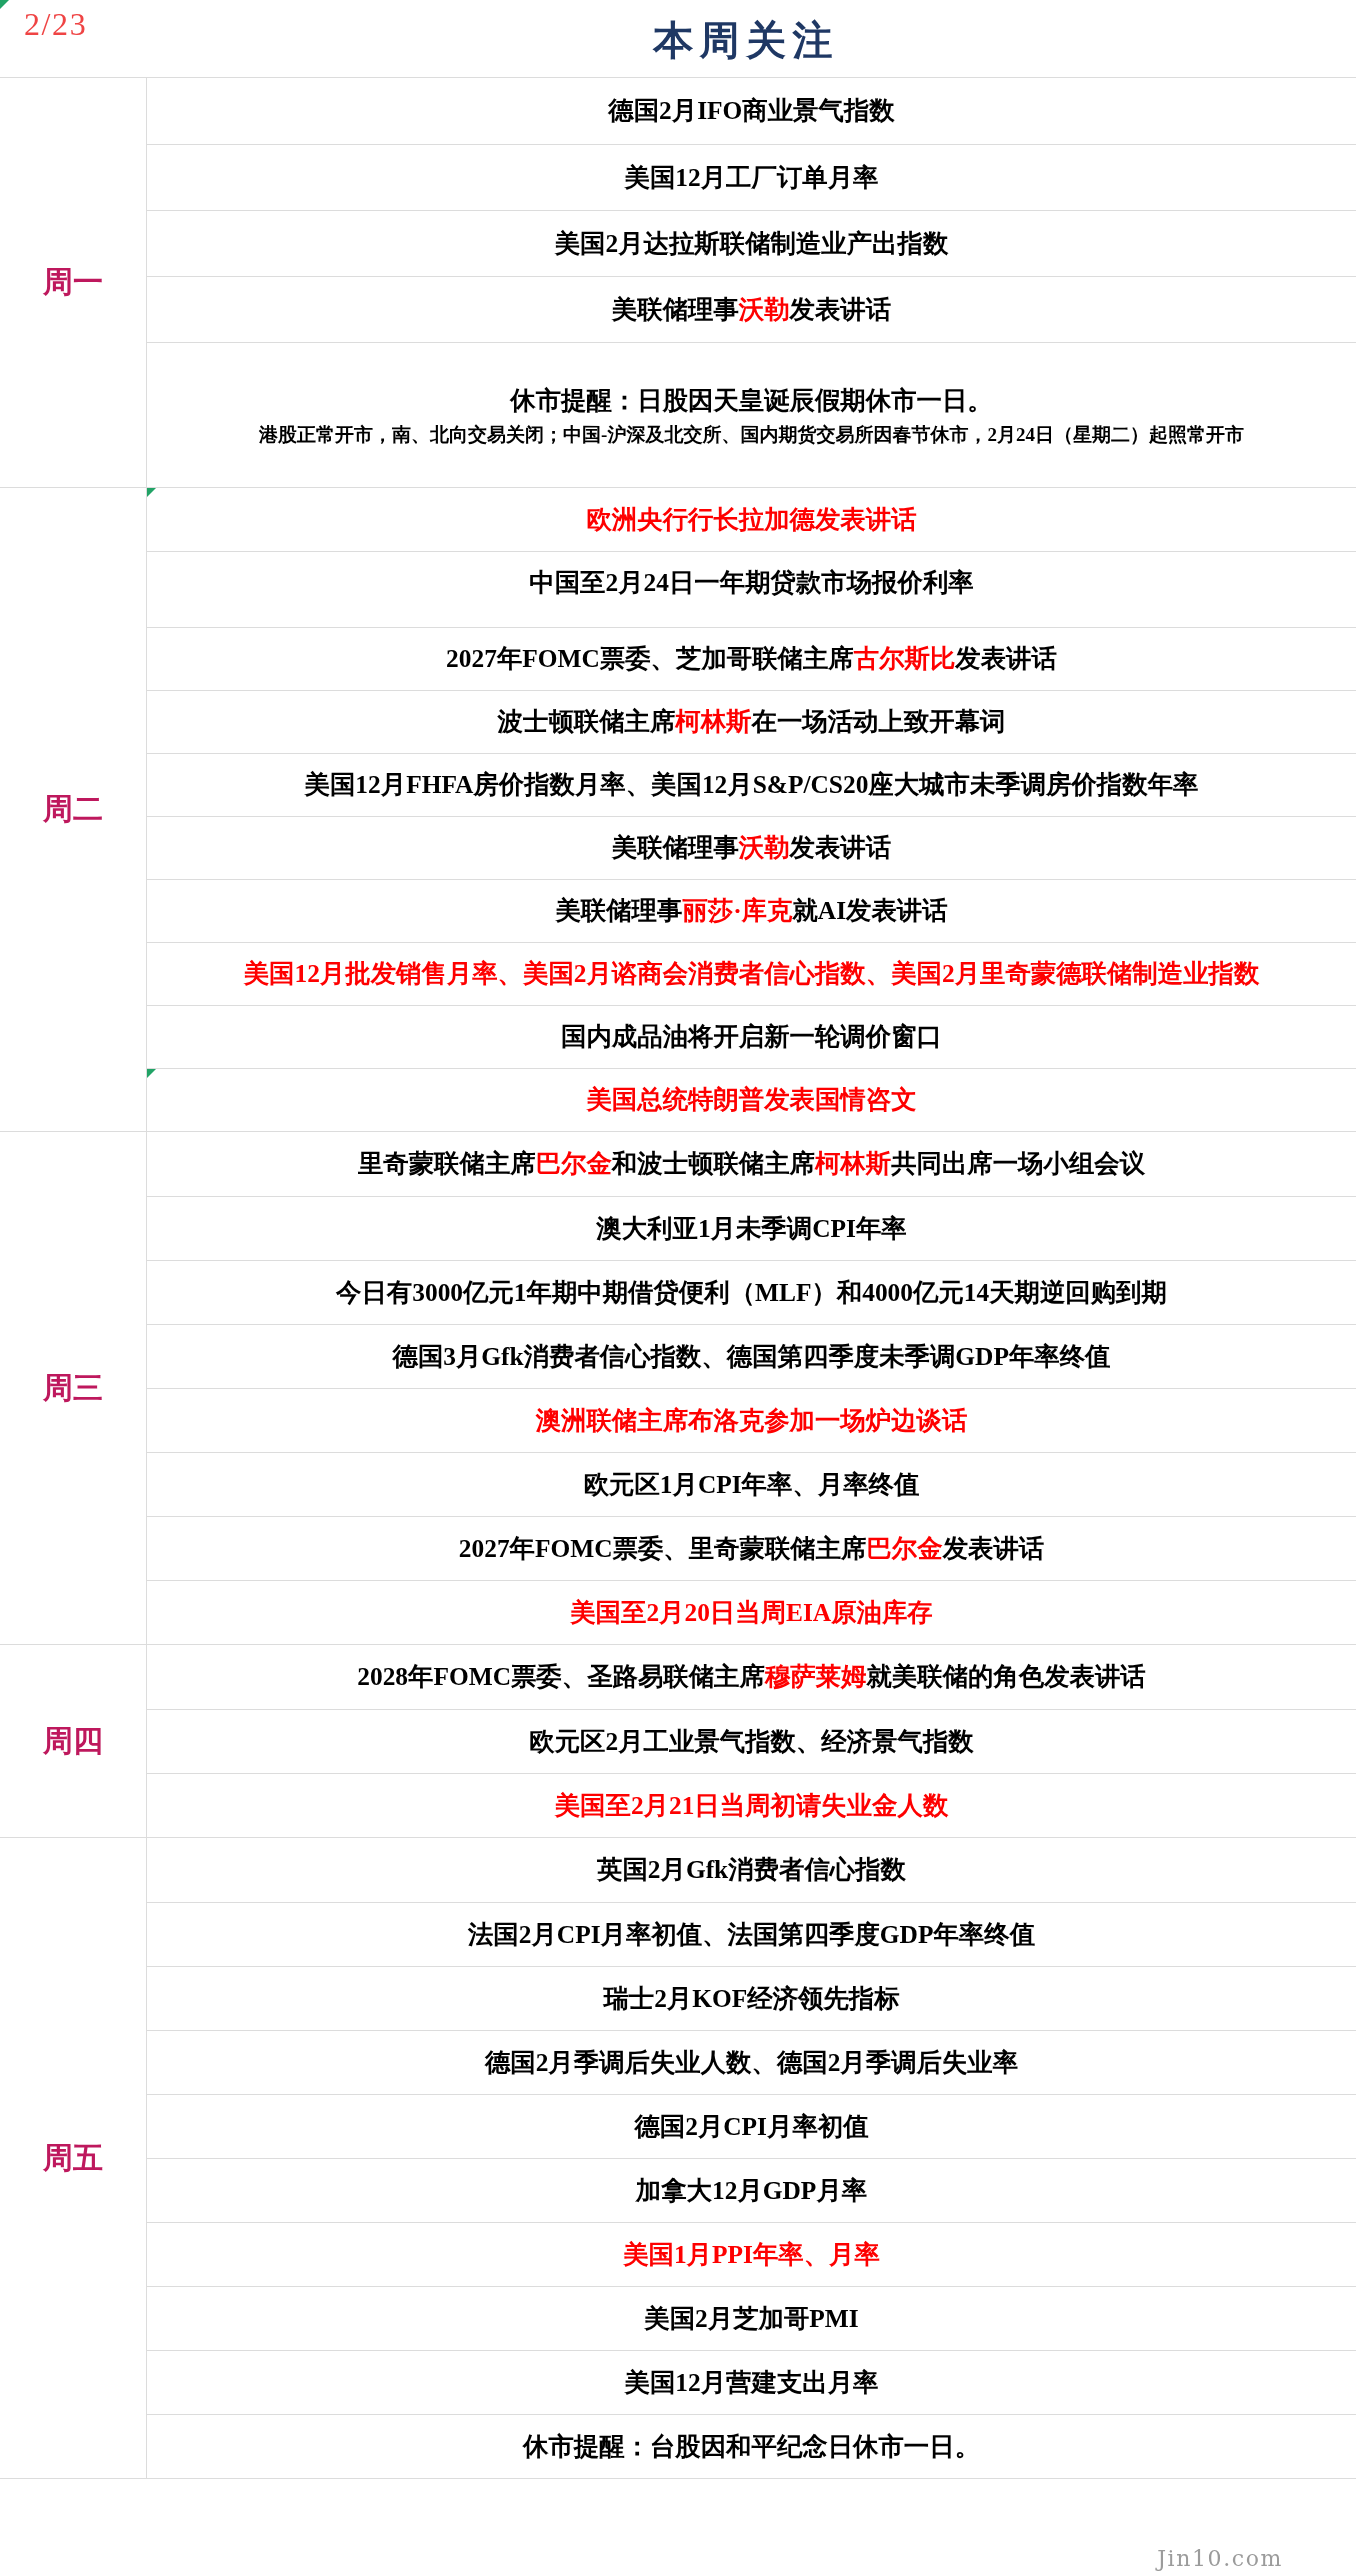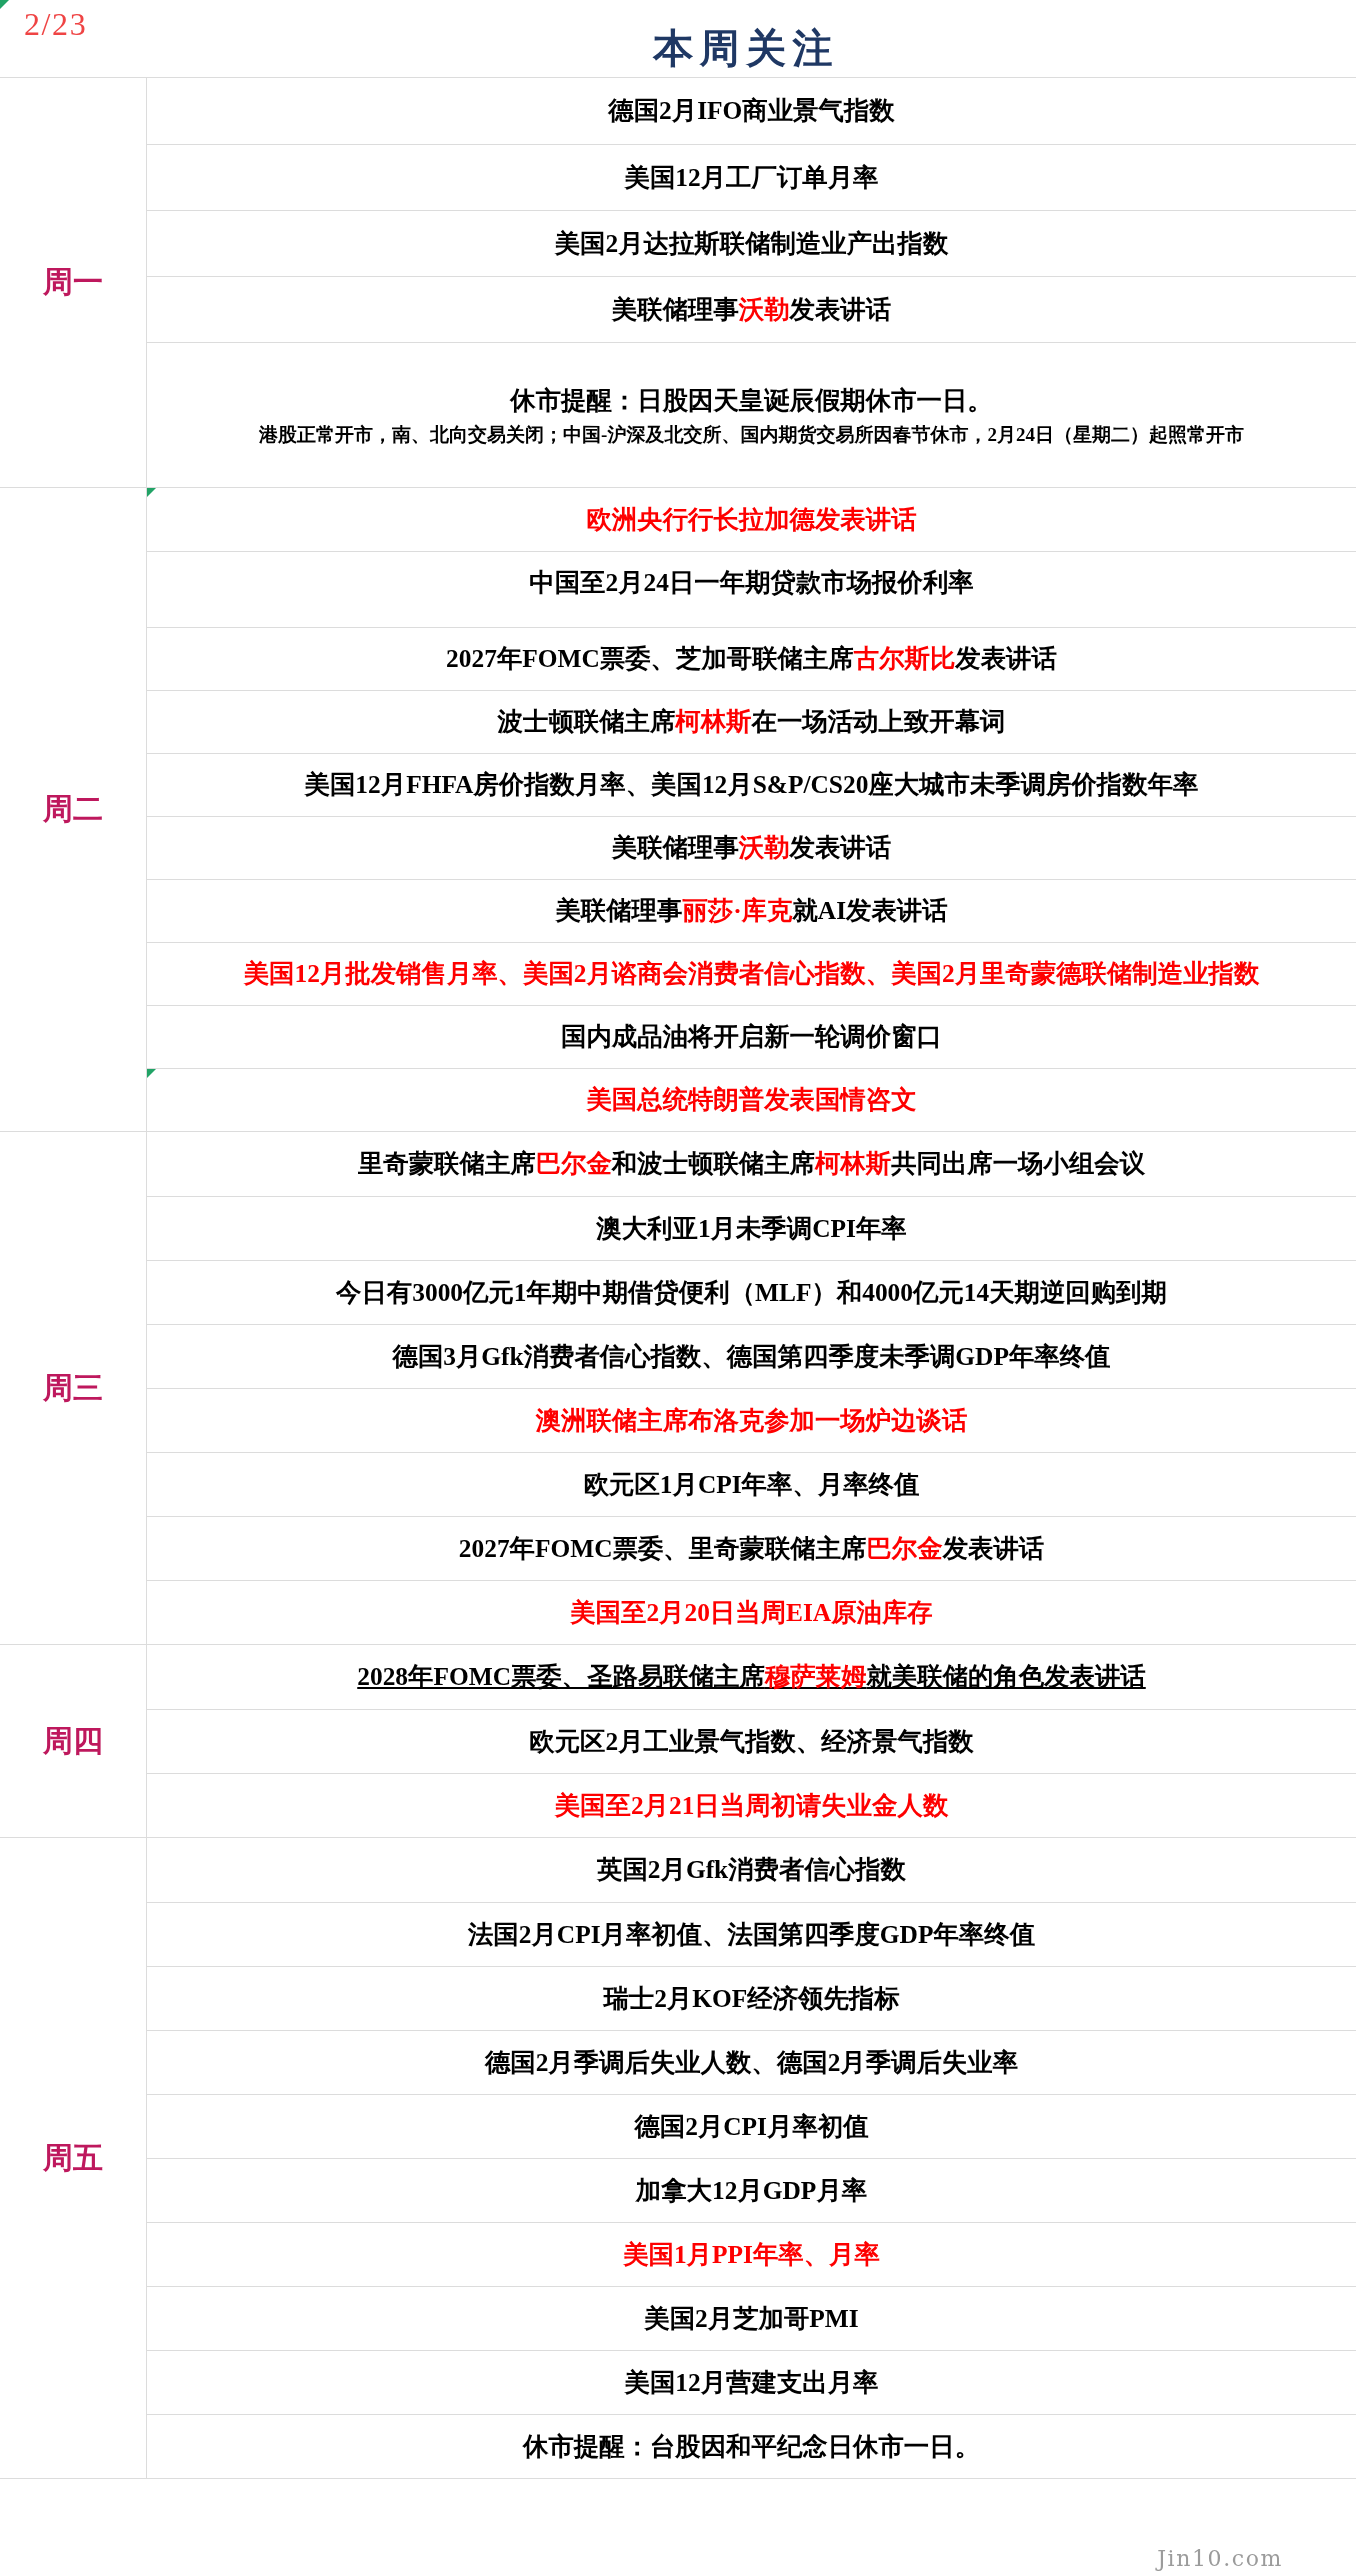--- a/index.html
+++ b/index.html
@@ -29,21 +29,21 @@
     position:relative;
     height:77px;
     border-bottom:1.6px solid var(--line);
   }
   .date{
     position:absolute;left:24px;top:6.4px;
     font-size:32px;font-weight:400;color:#ef4444;
     letter-spacing:1.6px;
   }
   .title{
-    position:absolute;left:148px;right:12px;top:12.7px;margin:8px;
+    position:absolute;left:148px;right:12px;top:12.7px;margin:0;
     text-align:center;
     font-size:40px;font-weight:700;
     letter-spacing:6.4px;
     color:var(--navy);
   }
   .section{
     display:flex;align-items:stretch;
     border-bottom:1.6px solid var(--line);
   }
   .day-cell{
@@ -174,21 +174,21 @@
             <div class="line"><span>2027年FOMC票委、里奇蒙联储主席</span><span class="red">巴尔金</span><span>发表讲话</span></div>
           </div>
           <div class="row" style="height: 64px;">
             <div class="line"><span class="red">美国至2月20日当周EIA原油库存</span></div>
           </div>
         </div>
       </section>
       <section class="section">
         <div class="day-cell">周四</div>
         <div class="rows">
-          <div class="row" style="height: 64px; text-decoration: underline;">
+          <div class="row" style="height: 64px;">
             <div class="line"><span>2028年FOMC票委、圣路易联储主席</span><span class="red">穆萨莱姆</span><span>就美联储的角色发表讲话</span></div>
           </div>
           <div class="row" style="height: 64px;">
             <div class="line"><span>欧元区2月工业景气指数、经济景气指数</span></div>
           </div>
           <div class="row" style="height: 64px;">
             <div class="line"><span class="red">美国至2月21日当周初请失业金人数</span></div>
           </div>
         </div>
       </section>

